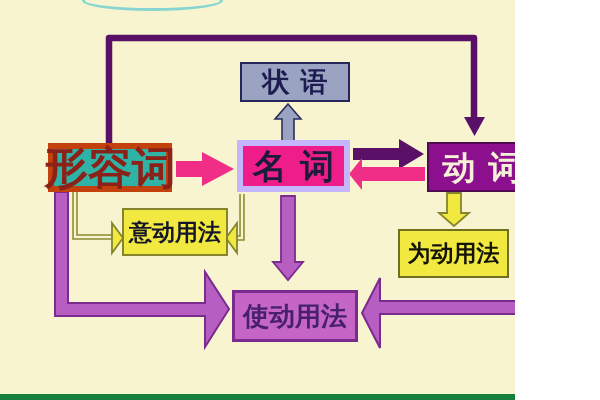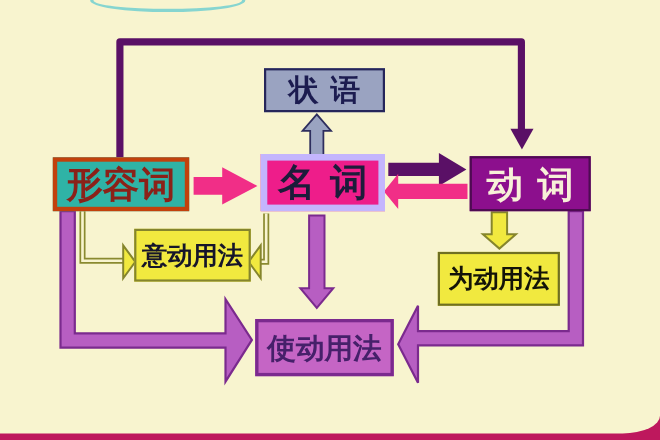--- a/index.html
+++ b/index.html
@@ -1,36 +1,36 @@
 <!DOCTYPE html>
 <html><head>
 <meta charset="utf-8">
 <style>
   html,body{margin:0;padding:0;}
   body{font-family:"Liberation Sans","DejaVu Sans",sans-serif;}
   .stage{
-    position:relative;width:600px;height:400px;overflow:hidden;
-    background:#be185d;
+    position:relative;width:515px;height:400px;overflow:hidden;
+    background:#15803d;
   }
   .bg{
     position:absolute;left:0;top:0;width:600px;height:394px;
     background:#f8f4cf;border-bottom-right-radius:34px 16px;
   }
   .top-arc{
     position:absolute;left:82px;top:-10px;width:135px;height:15px;
     border:3px solid #86d5d0;border-radius:50%;
   }
   svg.edges{position:absolute;left:0;top:0;z-index:2;}
   .node{
     position:absolute;z-index:3;display:flex;align-items:center;justify-content:center;
     font-weight:bold;line-height:1;white-space:nowrap;box-sizing:border-box;
   }
   .sp{letter-spacing:.4em;padding-left:.4em;}
   .node-adjective{left:48px;top:143px;width:124px;height:49px;background:#2fb3a6;
-    border:4px solid #c2410c;color:#8b2118;font-size:33px;}
+    border:6px solid #c2410c;color:#8b2118;font-size:44px;}
   .node-noun{left:237px;top:140px;width:113px;height:52px;background:#ee1d8a;
     border:6px solid #c4b5fd;color:#1c1c3a;font-size:34px;}
   .node-verb{left:427px;top:142px;width:110px;height:50px;background:#8c0f8d;
     border:2px solid #4e0b52;color:#f7f0d8;font-size:33px;}
   .node-adverbial{left:240px;top:62px;width:110px;height:40px;background:#9aa3c1;
     border:2px solid #26265a;color:#1c1c50;font-size:27px;}
   .node-yidong{left:122px;top:208px;width:106px;height:48px;background:#f1e93f;
     border:2px solid #85852c;color:#15152a;font-size:23px;}
   .node-weidong{left:398px;top:229px;width:111px;height:49px;background:#f1e93f;
     border:2px solid #6f6f22;color:#131308;font-size:23px;}

